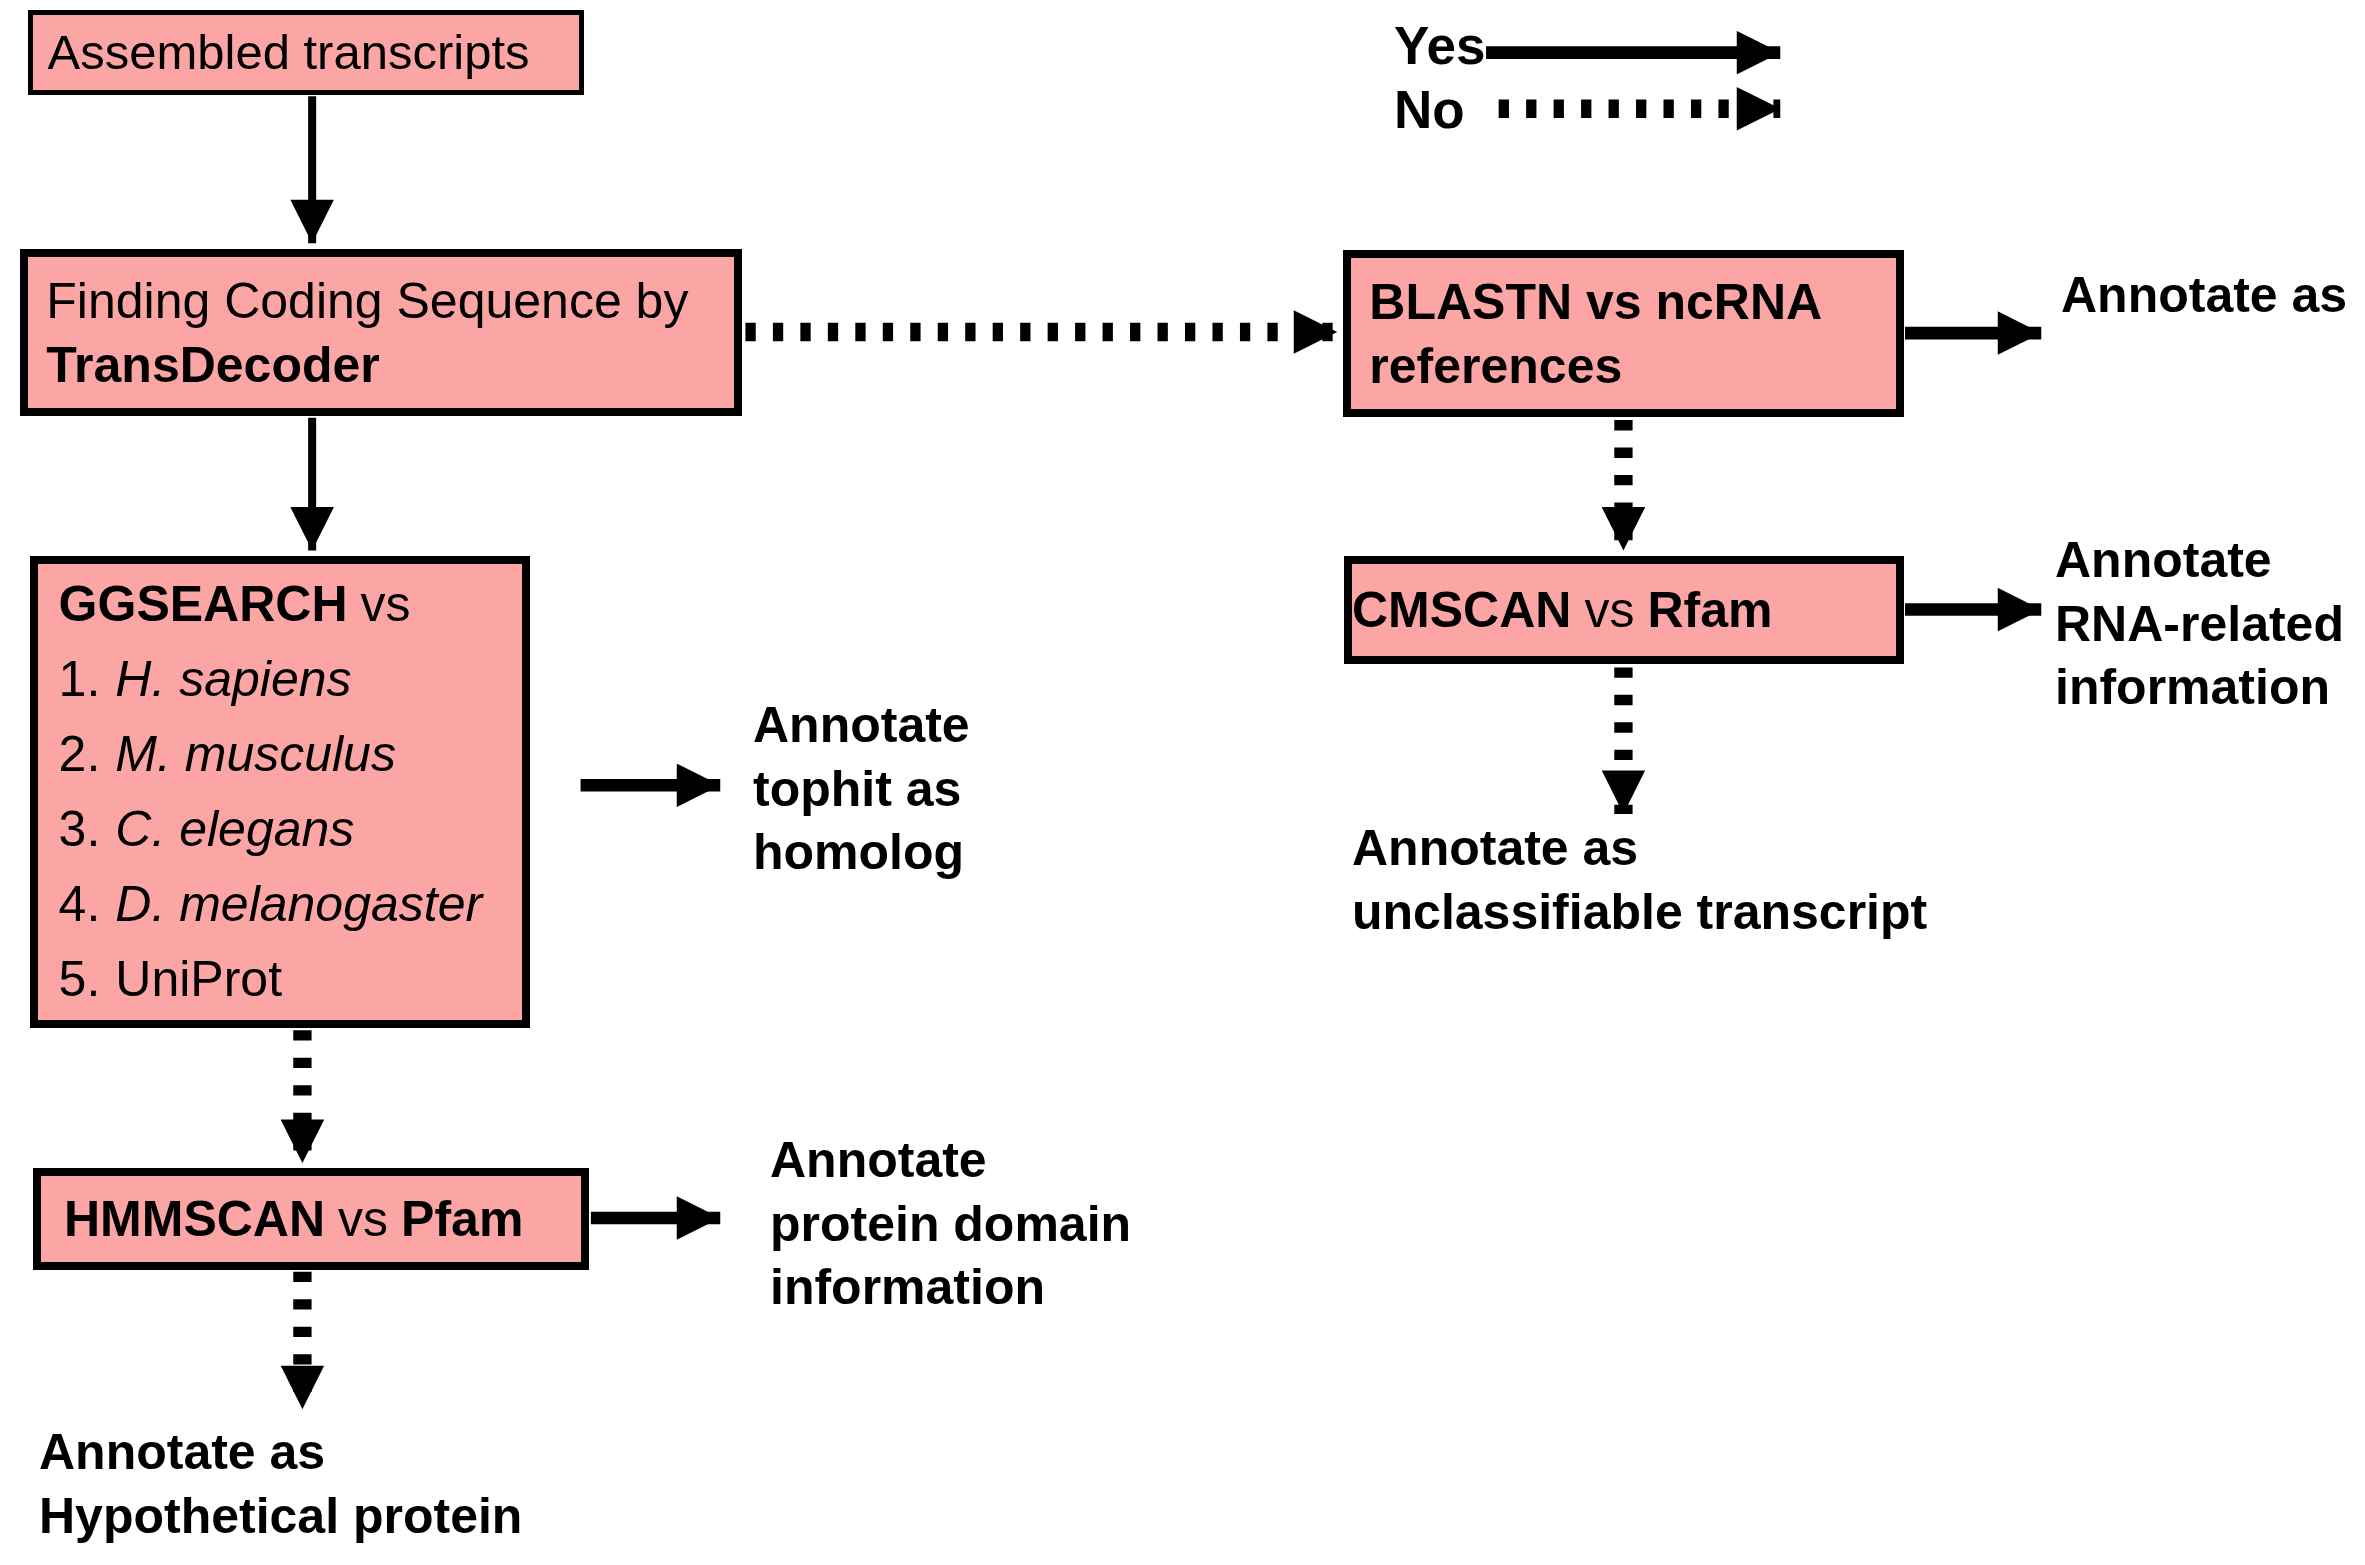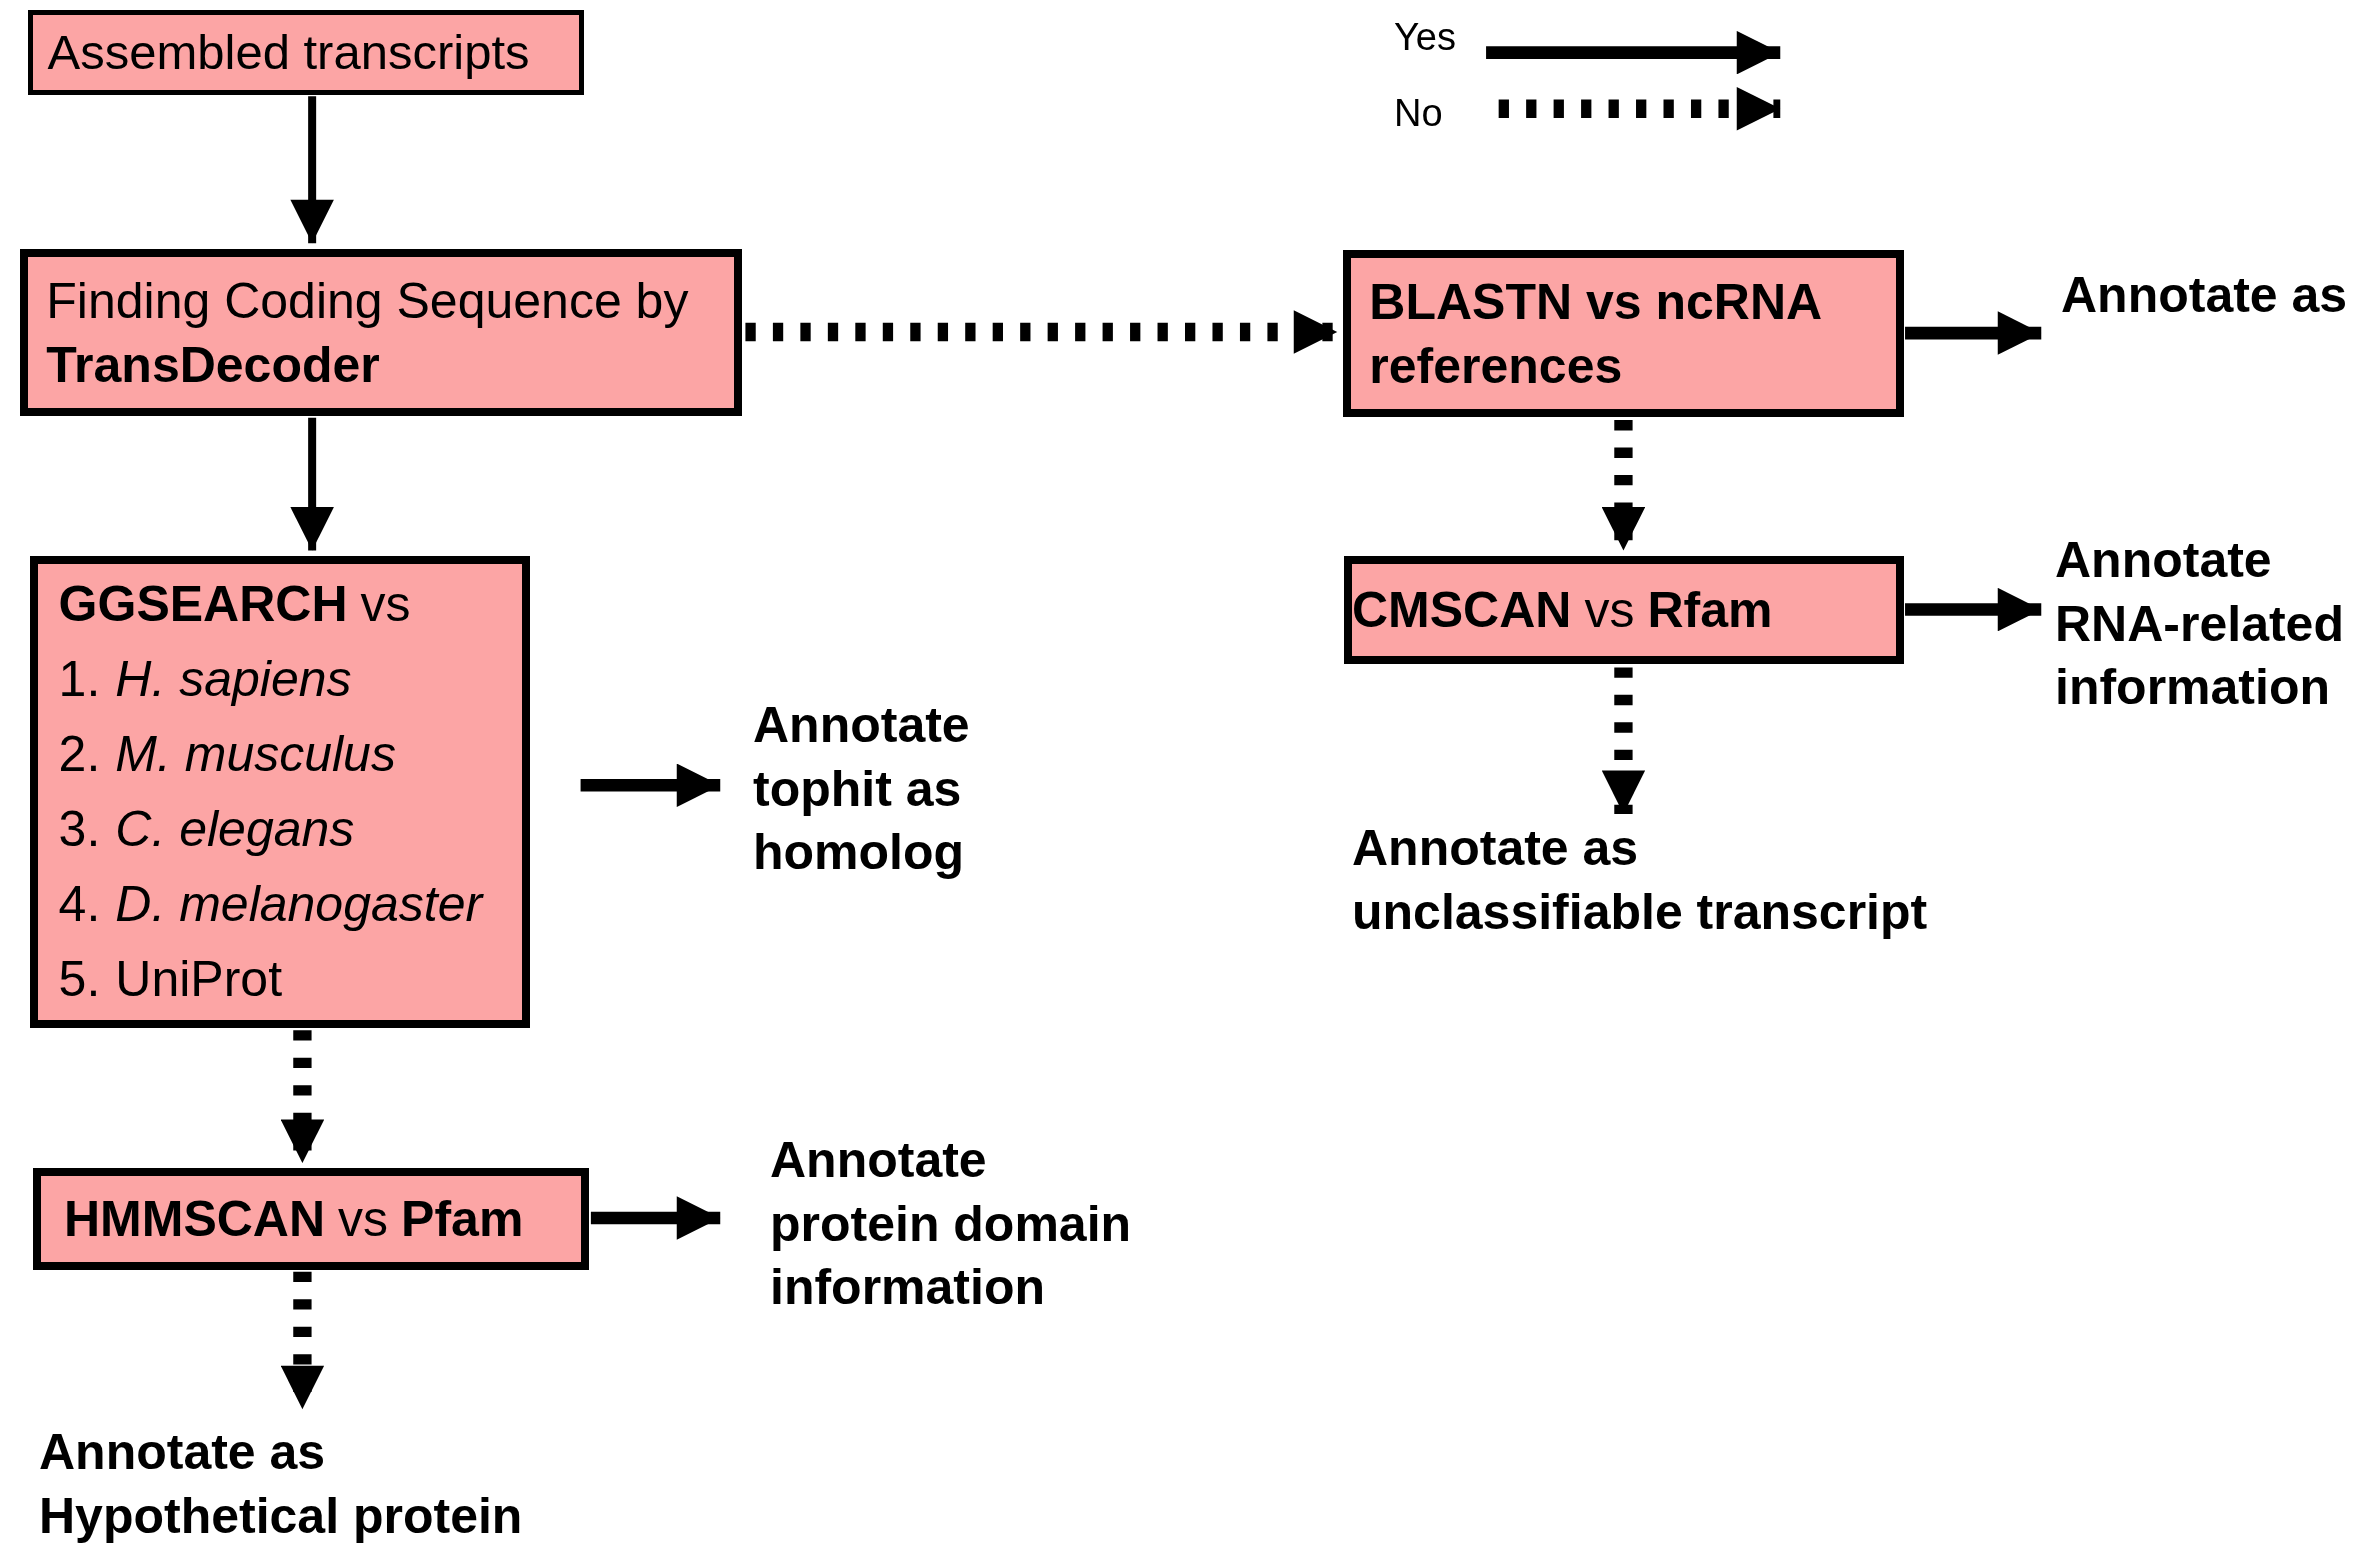--- a/index.html
+++ b/index.html
@@ -34,23 +34,23 @@
   .gg-row .it { font-style:italic; }
 
   .annot { position:absolute; font-weight:bold; font-size:50px; line-height:1.27; white-space:nowrap; }
   #annot-ncrna { left:2061px; top:264px; }
   #annot-rna-related { left:2055px; top:529px; }
   #annot-unclassifiable { left:1352px; top:817px; }
   #annot-tophit { left:753px; top:694px; }
   #annot-protein-domain { left:770px; top:1129px; }
   #annot-hypothetical { left:39px; top:1421px; }
 
-  .legend-label { position:absolute; font-weight:normal; font-size:38px; line-height:1.1; }
+  .legend-label { position:absolute; font-weight:bold; font-size:53px; line-height:1.1; }
   #legend-yes { left:1394px; top:17px; }
-  #legend-no { left:1394px; top:81px;margin-top:12px; }
+  #legend-no { left:1394px; top:81px; }
 </style>
 </head>
 <body>
 
 <div id="canvas">
 
   <svg class="arrows" viewBox="0 0 4133 2736" xmlns="http://www.w3.org/2000/svg">
     <defs>
       <marker id="head" viewBox="0 0 10 10" refX="10" refY="5" markerUnits="userSpaceOnUse" markerWidth="100" markerHeight="76" orient="auto">
         <path d="M0,0 L10,5 L0,10 z" fill="#000"></path>

